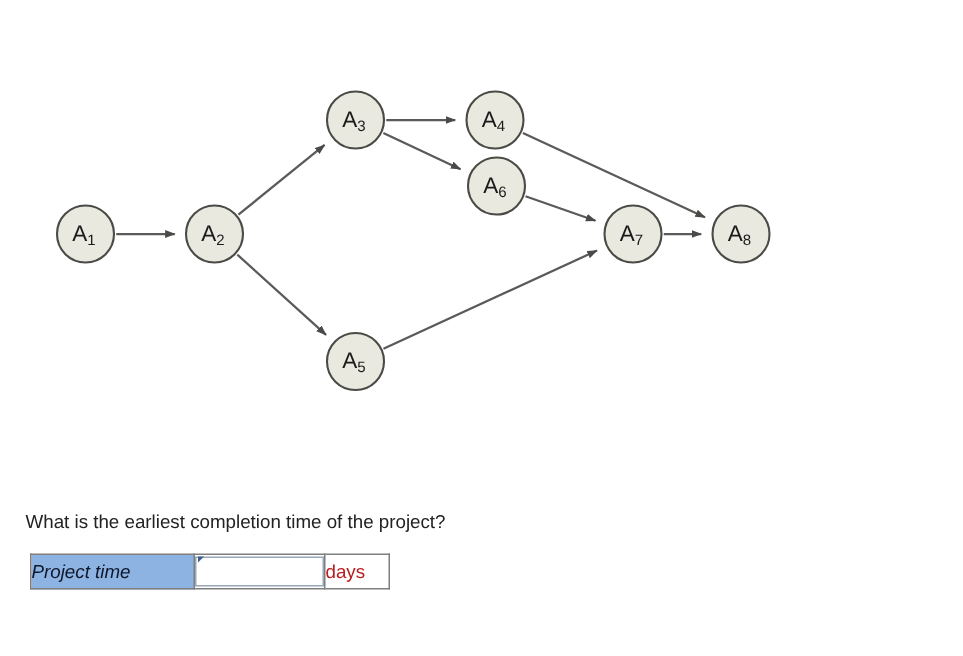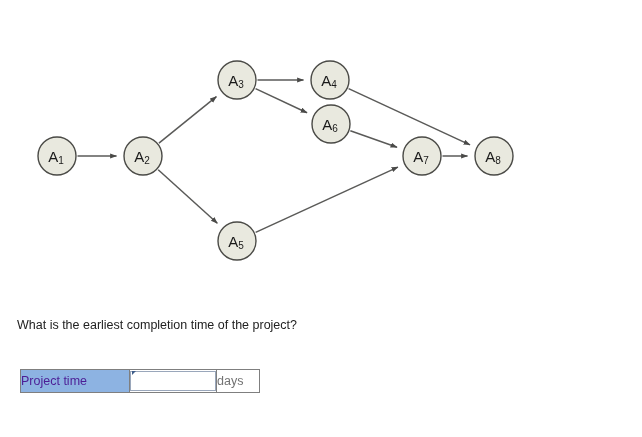--- a/index.html
+++ b/index.html
@@ -25,21 +25,21 @@
     position: absolute;
     font-size: 12.5px;
     line-height: 16px;
     color: #222222;
     white-space: nowrap;
   }
 
   #intro-text  { left: 17px; top: 10px; }
   #figure-label{ left: 17px; top: 45px; }
   #times-text  { left: 17px; top: 289px; }
-  #question-text{ left: 17px; top: 317px; }
+  #question-text{ left: 17px; top: 340px; }
 
   .prompt-line sub {
     font-size: 9px;
     vertical-align: baseline;
     position: relative;
     top: 3px;
   }
 
   
   #aon-graph {
@@ -83,23 +83,24 @@
   }
   #answer-table td {
     border: 1px solid #7f7f7f;
     height: 22px;
     padding: 0;
     vertical-align: middle;
   }
   .label-cell {
     background: #8db3e2;
     padding: 0 6px 0 5px;
-    color: #4c1d95;
+    color: #0f172a;
     white-space: nowrap;
     min-width: 108px;
+    font-style: italic;
   }
   .input-cell {
     padding: 0;
     background: #ffffff;
     width: 86px;
     position: relative;
   }
   .answer-input {
     width: 86px;
     height: 20px;
@@ -118,21 +119,21 @@
     top: 1px;
     width: 0;
     height: 0;
     border-left: 4px solid #3f5d8a;
     border-bottom: 4px solid transparent;
     pointer-events: none;
   }
   .unit-cell {
     padding: 0 7px;
     background: #ffffff;
-    color: #737373;
+    color: #b91c1c;
     white-space: nowrap;
     min-width: 42px;
   }
 </style>
 </head>
 <body>
 
 <div class="page">
 
 

